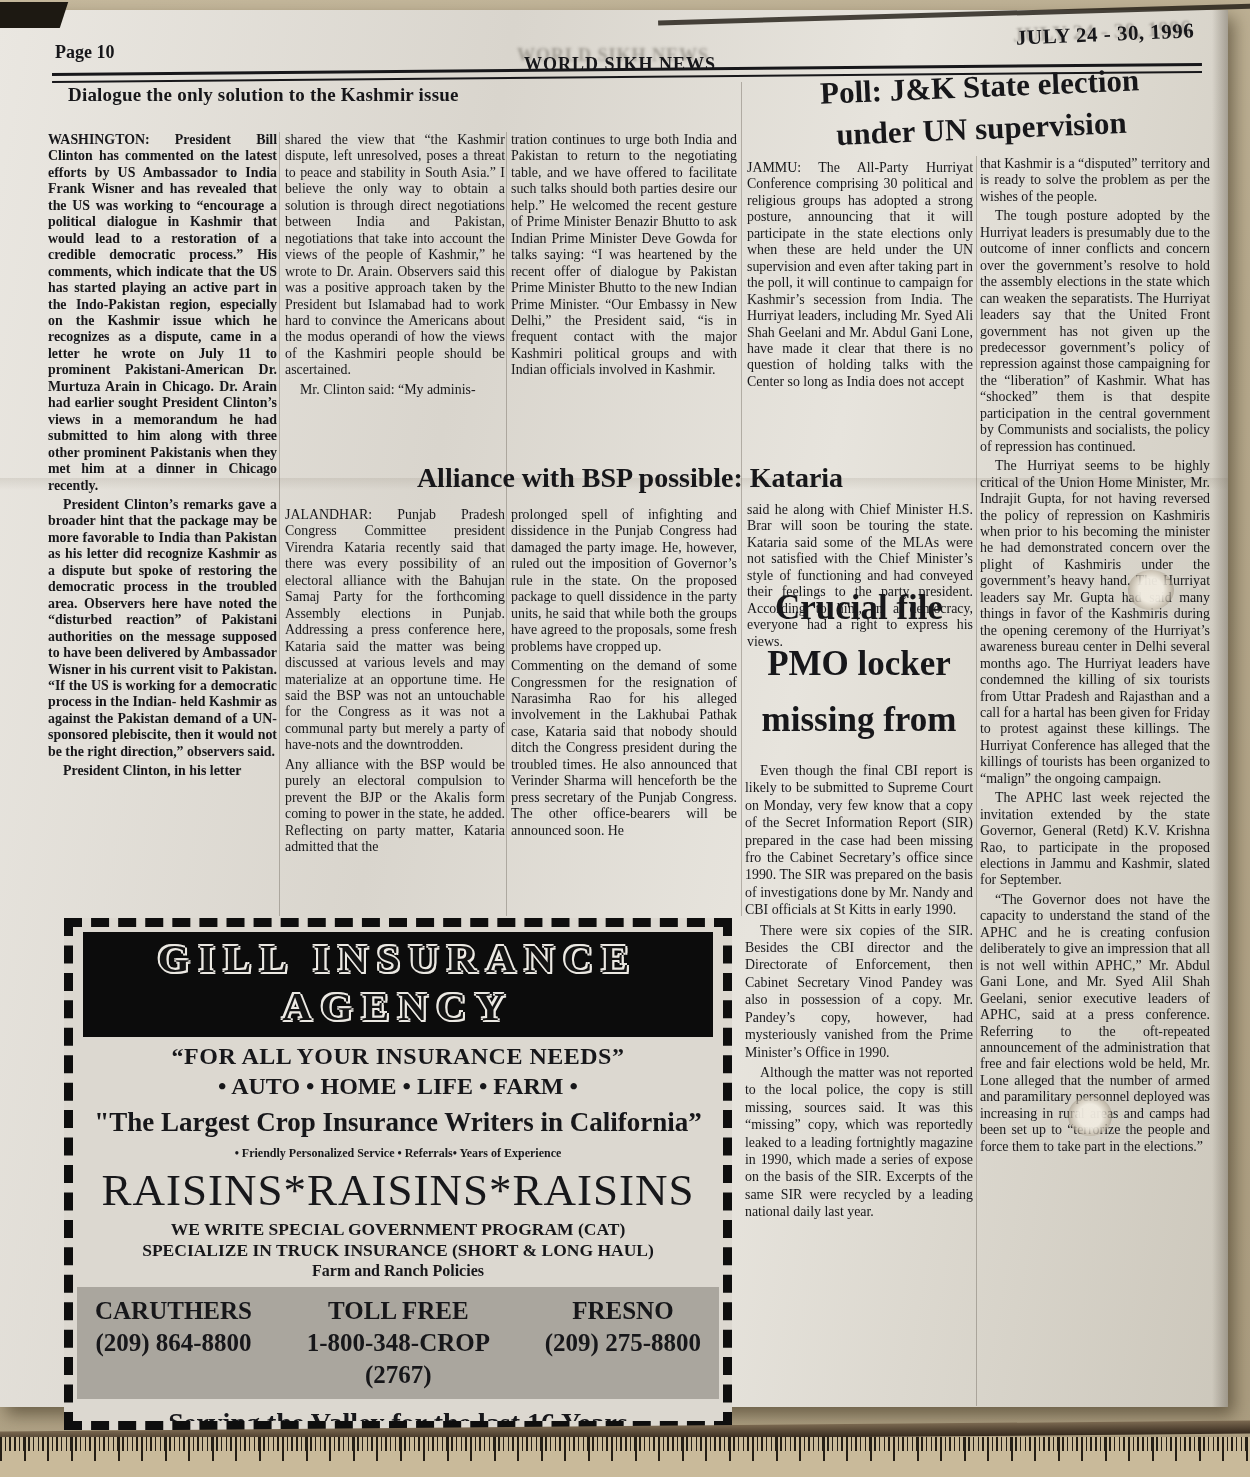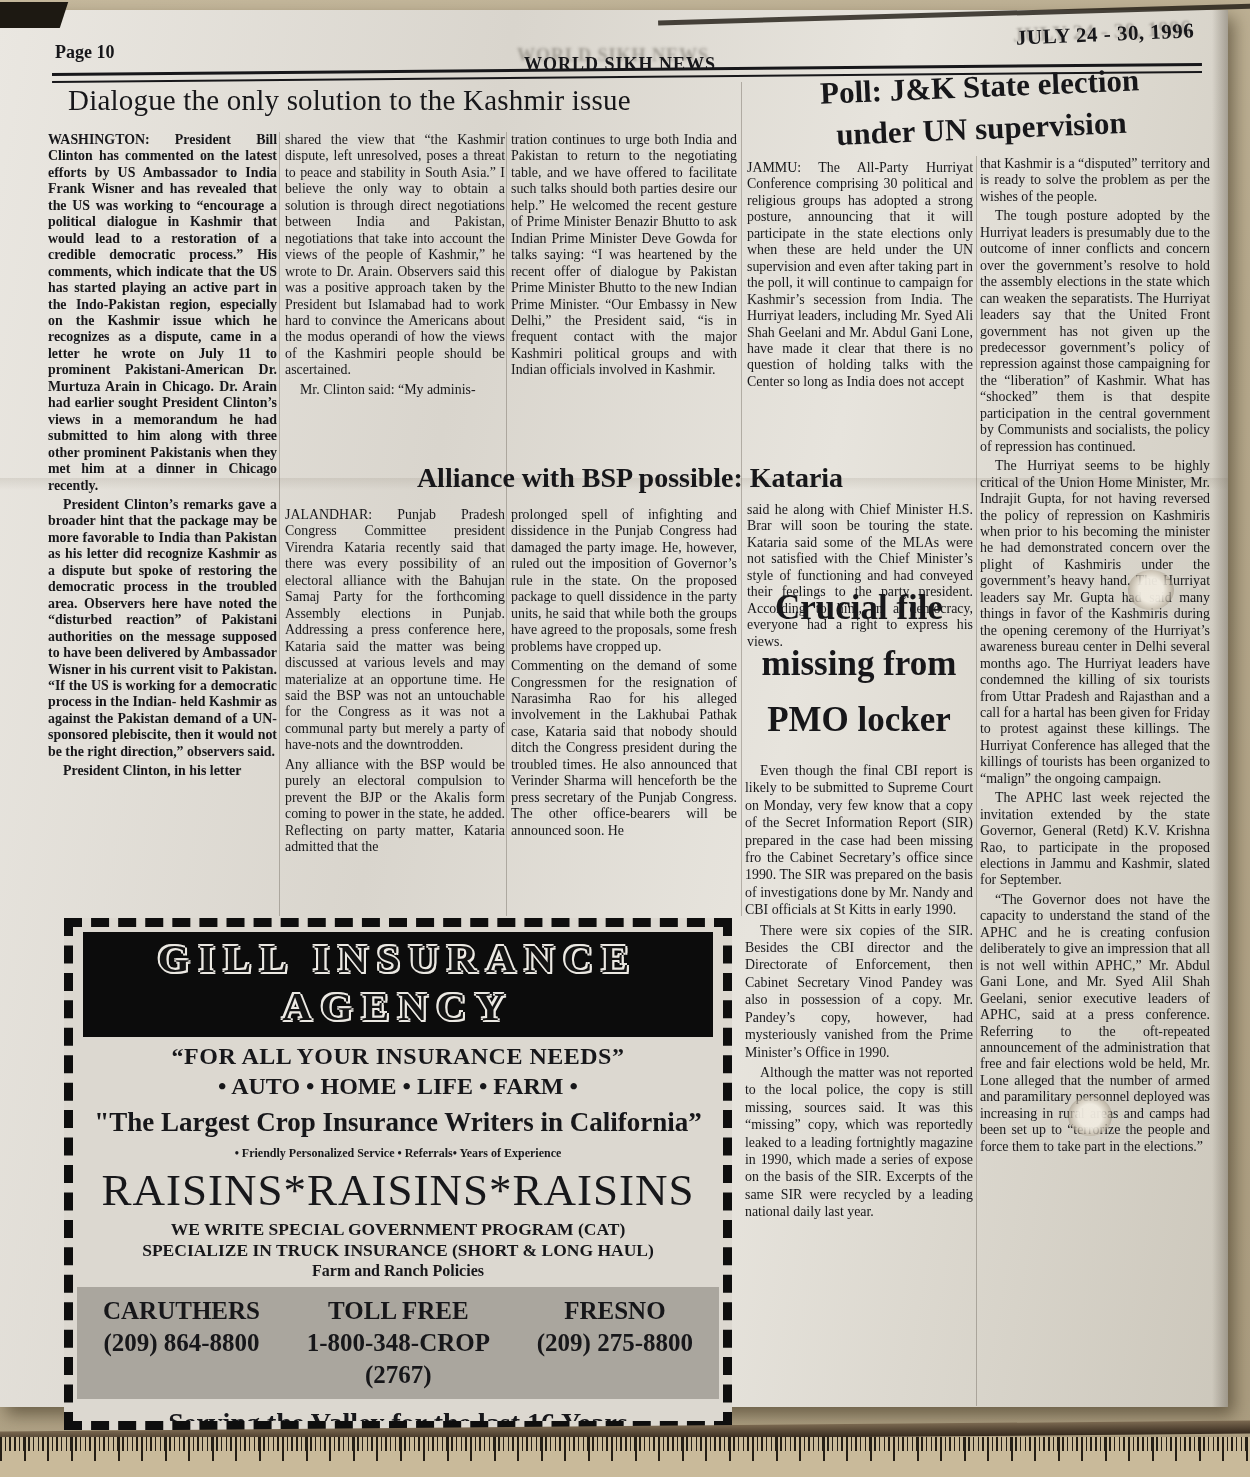--- a/index.html
+++ b/index.html
@@ -22,21 +22,21 @@
   
   .page-num{left:55px;top:32px;font-size:18px;font-weight:bold;}
   .masthead{left:420px;top:28px;width:400px;text-align:center;font-size:18px;font-weight:bold;letter-spacing:1px;
             text-shadow:-7px -9px 3px rgba(70,64,56,.4);margin-top:16px;}
   .issue-date{right:34px;top:12px;font-size:21px;font-weight:bold;letter-spacing:.5px;
             transform:rotate(-2.4deg);text-shadow:-3px -3px 2px rgba(70,64,56,.3);}
   .header-rule{left:52px;top:58px;width:1150px;height:5px;border-top:3px solid #17171a;border-bottom:2px solid #17171a;
             transform:rotate(-.5deg);}
 
   
-  .hl-kashmir{left:68px;top:74px;width:660px;font-size:29px;font-weight:normal;letter-spacing:.2px;}
+  .hl-kashmir{left:68px;top:74px;width:660px;font-size:19px;font-weight:bold;letter-spacing:.2px;}
   .hl-poll{left:748px;top:56px;width:465px;font-size:31px;line-height:42px;font-weight:bold;text-align:center;
            transform:rotate(-2.4deg);}
   .hl-kataria{left:285px;top:452px;width:690px;font-size:28px;font-weight:bold;text-align:center;}
   .hl-pmo{left:745px;top:570px;width:228px;font-size:35px;line-height:56px;font-weight:bold;text-align:center;}
 
   
   .body-col{font-size:13.9px;line-height:16.45px;text-align:justify;overflow:hidden;}
   .body-col p{margin:0 0 3px 0;}
   .body-col p.ind{text-indent:15px;}
   .c-k1{left:48px;top:122px;width:229px;height:784px;font-weight:bold;}
@@ -65,21 +65,21 @@
       box-sizing:border-box;background:#dcd8d0;text-align:center;padding:3px 8px;overflow:hidden;}
   .ad-title{background:#0c0c0c;margin:2px 2px 6px;padding:2px 0 7px;font-size:41px;font-weight:bold;letter-spacing:9px;
       color:#141414;text-shadow:-2px 0 #ece9e3,2px 0 #ece9e3,0 -2px #ece9e3,0 2px #ece9e3,-2px -2px #ece9e3,2px 2px #ece9e3;}
   .ad-quote{font-size:24px;font-weight:bold;letter-spacing:.5px;}
   .ad-products{font-size:24px;font-weight:bold;margin-top:3px;}
   .ad-crop{font-size:27px;font-weight:bold;margin-top:7px;}
   .ad-friendly{font-size:12px;font-weight:bold;margin-top:8px;}
   .ad-raisins{font-size:45px;font-weight:normal;letter-spacing:1px;margin-top:3px;}
   .ad-gov{font-size:17.5px;font-weight:bold;line-height:21px;margin-top:3px;}
   .ad-gov3{font-size:16px;font-weight:bold;line-height:19px;}
-  .ad-phones{display:flex;justify-content:space-between;align-items:flex-start;margin:7px -4px 0;padding:8px 26px;
+  .ad-phones{display:flex;justify-content:space-between;align-items:flex-start;margin:7px -4px 0;padding:8px 18px;
       background-color:#aaa69e;
       background-image:radial-gradient(rgba(55,55,55,.5) 22%,transparent 24%),radial-gradient(rgba(55,55,55,.5) 22%,transparent 24%);
       background-size:4px 4px;background-position:0 0,2px 2px;}
   .ph-cell{font-weight:bold;line-height:32px;}
   .ph-city{font-size:25px;}
   .ph-num{font-size:25px;}
   .ad-serving{font-size:28px;font-weight:bold;margin-top:8px;}
 
   
   .ruler-shadow{position:absolute;left:0;bottom:38px;width:101%;height:13px;
@@ -147,22 +147,22 @@
     <div class="abs body-col c-a2">
       <p>prolonged spell of infighting and dissidence in the Punjab Congress had damaged the party image. He, however, ruled out the imposition of Governor’s rule in the state. On the proposed package to quell dissidence in the party units, he said that while both the groups have agreed to the proposals, some fresh problems have cropped up.</p>
       <p>Commenting on the demand of some Congressmen for the resignation of Narasimha Rao for his alleged involvement in the Lakhubai Pathak case, Kataria said that nobody should ditch the Congress president during the troubled times. He also announced that Verinder Sharma will henceforth be the press secretary of the Punjab Congress. The other office-bearers will be announced soon. He</p>
     </div>
     <div class="abs body-col c-a3">
       <p>said he along with Chief Minister H.S. Brar will soon be touring the state. Kataria said some of the MLAs were not satisfied with the Chief Minister’s style of functioning and had conveyed their feelings to the party president. According to him, in a democracy, everyone had a right to express his views.</p>
     </div>
 
     <div class="abs hl-pmo">
       <div>Crucial file</div>
+      <div>PMO locker</div>
       <div>missing from</div>
-      <div>PMO locker</div>
     </div>
     <div class="abs body-col c-m1">
       <p class="ind">Even though the final CBI report is likely to be submitted to Supreme Court on Monday, very few know that a copy of the Secret Information Report (SIR) prepared in the case had been missing fro the Cabinet Secretary’s office since 1990. The SIR was prepared on the basis of investigations done by Mr. Nandy and CBI officials at St Kitts in early 1990.</p>
       <p class="ind">There were six copies of the SIR. Besides the CBI director and the Directorate of Enforcement, then Cabinet Secretary Vinod Pandey was also in possession of a copy. Mr. Pandey’s copy, however, had mysteriously vanished from the Prime Minister’s Office in 1990.</p>
       <p class="ind">Although the matter was not reported to the local police, the copy is still missing, sources said. It was this “missing” copy, which was reportedly leaked to a leading fortnightly magazine in 1990, which made a series of expose on the basis of the SIR. Excerpts of the same SIR were recycled by a leading national daily last year.</p>
     </div>
 
     <div class="abs stain stain1"></div>
     <div class="abs stain stain2"></div>
 

